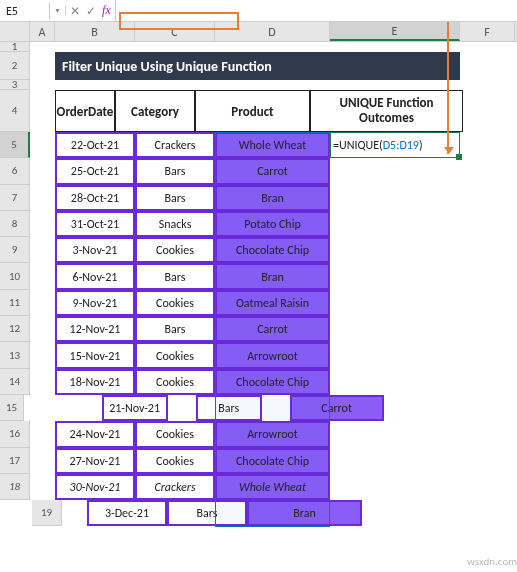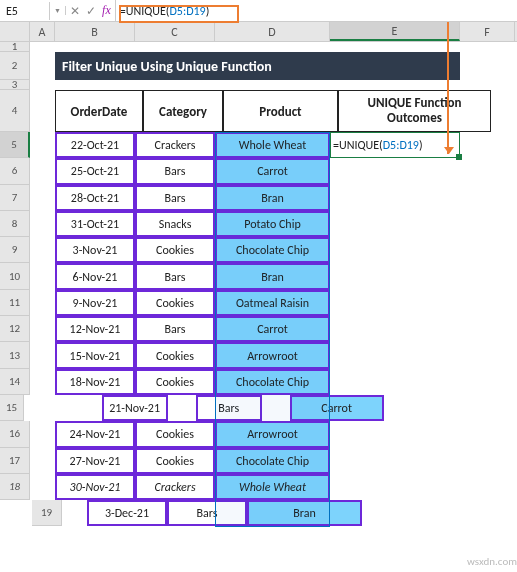--- a/index.html
+++ b/index.html
@@ -63,21 +63,21 @@
       background: #2f3b4c; color:#fff; font-weight:bold; font-size:14px;
       width: 405px; display:flex; align-items:center; padding-left:6px;
       border:1px solid #2f3b4c;
     }
     .th {
       background: #fff; font-weight:bold; font-size:13px; border:1px solid #222;
       height:42px; display:flex; align-items:center; justify-content:center; text-align:center;
     }
     .th.last{ line-height:1.15;}
     .td { border:2px solid #6d28d9; background:#fff; height:26.3px; font-size:12px;}
-    .td.prod{ background:#7dd3fc; }
+    .td.prod{ background:#8b5cf6; }
 
     .active-cell{
       position:absolute; border:1px solid #1a7e43; background:#fff;
       display:flex; align-items:center; padding:0 2px; font-size:12px;
     }
     .active-cell .blue{color:#0070c0;}
     .fillh{position:absolute;width:6px;height:6px;background:#1a7e43;right:-3px;bottom:-3px;}
 
     .orange-connector{
       position:absolute; border-left:2px solid #ed7d31; 
@@ -99,23 +99,20 @@
 
 <div class="cell-ref-bar">
   <div class="name-box">E5</div>
   <div class="dropdown-arrow">▼</div>
   <div class="fx-btns">
     <span>✕</span>
     <span>✓</span>
     <span class="fx-label">fx</span>
   </div>
   <div class="formula-wrap">
-    <span class="formula-text">
-      <span>=UNIQUE(</span><span class="blue">D5:D19</span><span>)</span>
-    </span>
     <div class="formula-highlight"></div>
   </div>
 </div>
 
 <div class="col-headers">
   <div class="corner"></div>
   <div class="col-h col-A">A</div>
   <div class="col-h col-B">B</div>
   <div class="col-h col-C">C</div>
   <div class="col-h col-D">D</div>
@@ -137,21 +134,21 @@
   </div>
 
   <div class="row short">
     <div class="row-h">3</div>
     <div class="cell col-A"></div>
   </div>
 
   <div class="header-row-wrap">
     <div class="row-h" style="height:42px">4</div>
     <div class="cell col-A" style="height:42px"></div>
-    <div class="th col-B" style="width:88px">OrderDate</div>
+    <div class="th col-B" style="width:60px">OrderDate</div>
     <div class="th col-C" style="width:80px">Category</div>
     <div class="th col-D" style="width:115px">Product</div>
     <div class="th last col-E" style="width:153px">UNIQUE Function Outcomes</div>
   </div>
 
   <div id="data-rows">
       <div class="row" style="height: 26.3px;">
         <div class="row-h active">5</div>
         <div class="cell col-A"></div>
         <div class="cell td col-B">22-Oct-21</div>

